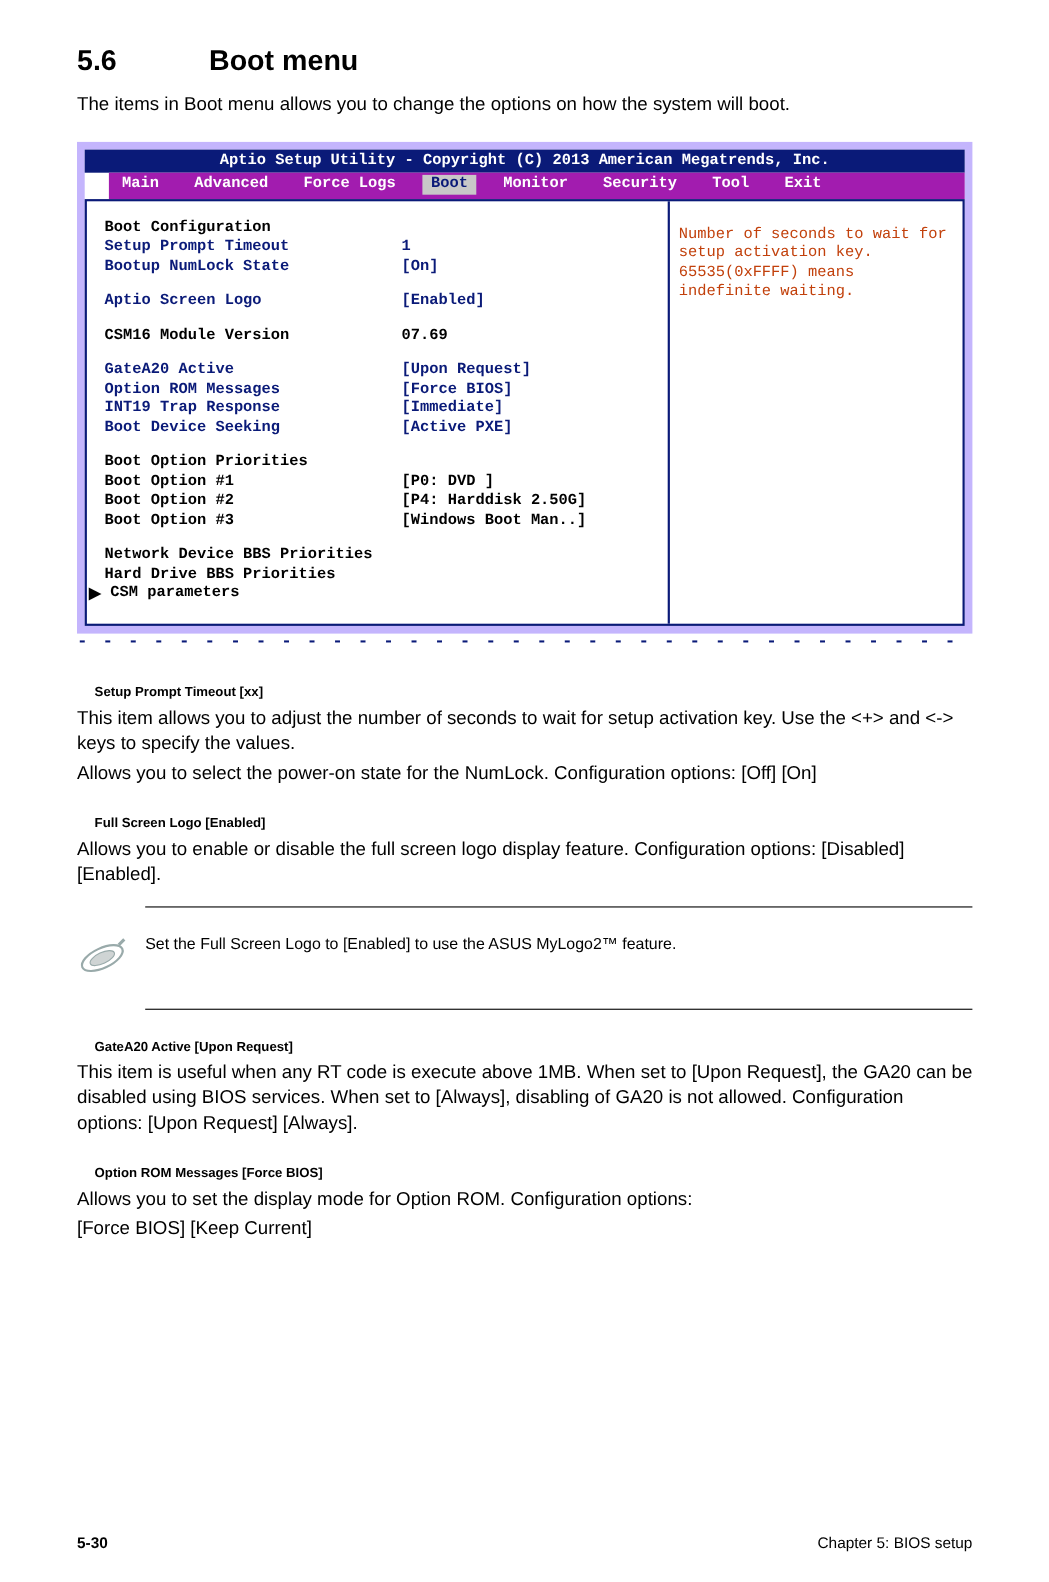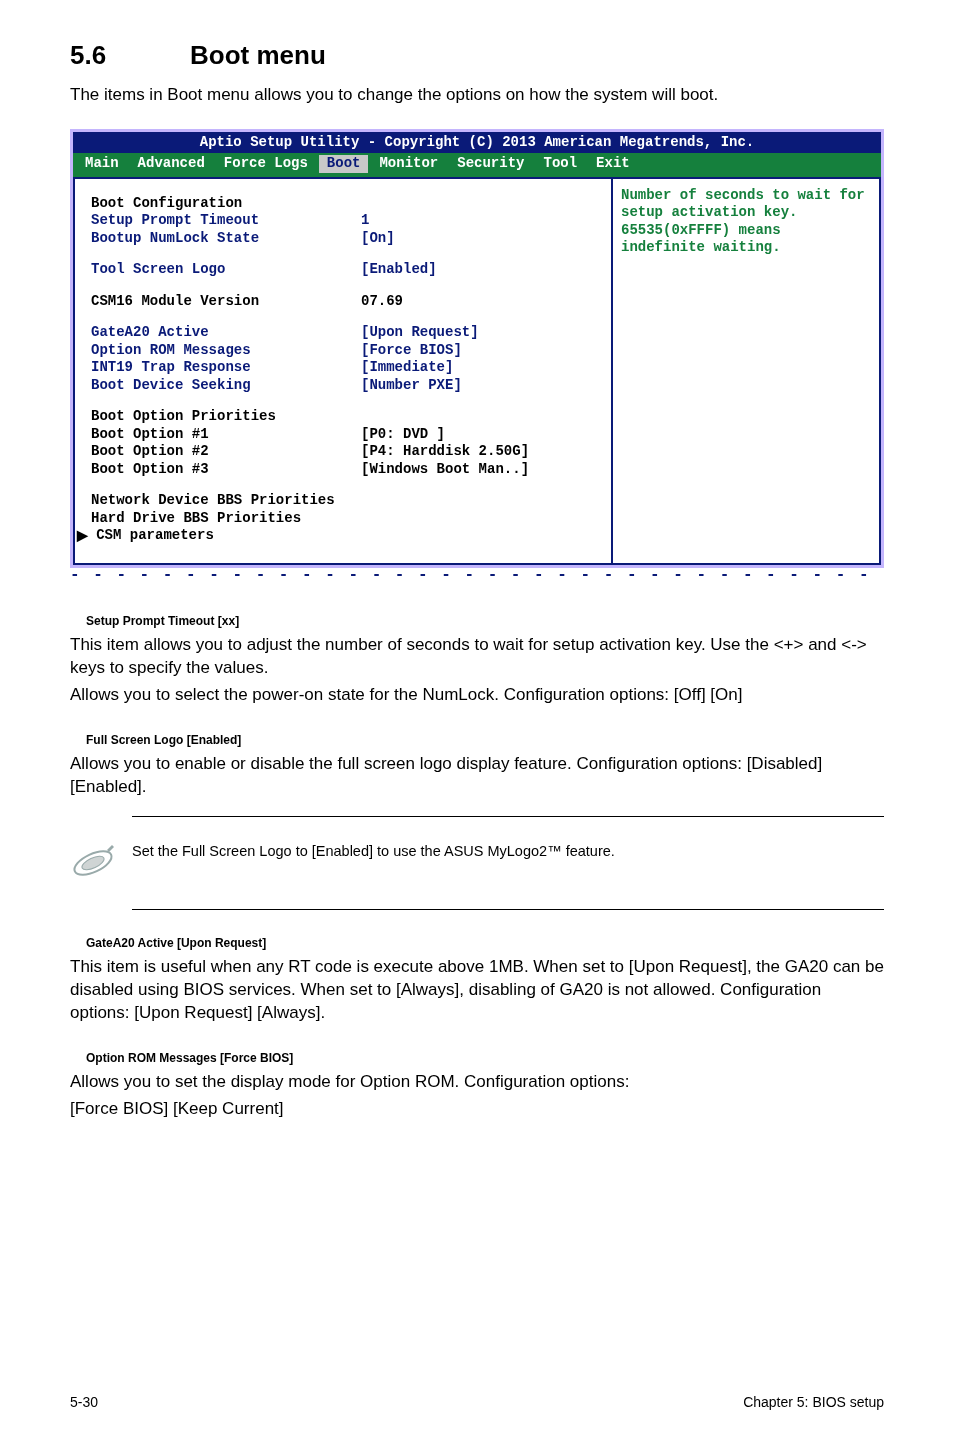--- a/index.html
+++ b/index.html
@@ -26,39 +26,40 @@
     display: inline-block;
     width: 120px;
   }
   .intro {
     font-size: 17px;
     line-height: 1.4;
     margin: 0 0 22px 0;
   }
   .bios-box {
     background: #ffffff;
-    border: 3px solid #c4b5fd;
+    border: 7px solid #c4b5fd;
     font-family: "Courier New", Courier, monospace;
     font-size: 14px;
     line-height: 1.25;
   }
   .bios-titlebar {
     background: #0a1a78;
     color: #ffffff;
     padding: 2px 4px;
     text-align: center;
     font-weight: bold;
   }
   .bios-menubar {
-    background: #15803d;
+    background: #a21caf;
     color: #ffffff;
     padding: 2px 0 4px 4px;
     font-weight: bold;
     display: flex;
-    gap: 3px;
+    gap: 16px;
+    margin-left: 22px;
   }
   .bios-menubar span {
     padding: 0 8px;
   }
   .bios-menubar .active {
     background: #c8c8c8;
     color: #0a1a78;
   }
   .bios-body {
     display: flex;
@@ -68,23 +69,23 @@
   .bios-left {
     flex: 1 1 auto;
     padding: 16px 6px 18px 16px;
     border-right: 2px solid #0a1a78;
     color: #0a1a78;
     font-weight: bold;
     white-space: nowrap;
   }
   .bios-right {
     width: 250px;
-    padding: 8px 8px;
-    color: #15803d;
-    font-weight: bold;
+    padding: 22px 8px;
+    color: #c2410c;
+    font-weight: normal;
   }
   .bios-row {
     display: flex;
   }
   .bios-label {
     width: 270px;
     flex: none;
   }
   .bios-val {
     flex: 1 1 auto;
@@ -138,21 +139,21 @@
   }
   .footer {
     position: absolute;
     left: 70px;
     right: 70px;
     bottom: 28px;
     display: flex;
     justify-content: space-between;
     font-size: 14px;
   }
-  .footer .left { font-weight: normal; }
+  .footer .left { font-weight: bold; }
   .tri {
     font-family: Arial, sans-serif;
   }
 </style>
 </head>
 <body>
 
 <div class="page">
 
   <h2 class="section-heading">
@@ -181,21 +182,21 @@
         <div class="bios-row">
             <span class="bios-label">Setup Prompt Timeout</span>
             <span class="bios-val">1</span>
           </div>
         <div class="bios-row">
             <span class="bios-label">Bootup NumLock State</span>
             <span class="bios-val">[On]</span>
           </div>
         <div class="blank-row"></div>
         <div class="bios-row">
-            <span class="bios-label">Tool Screen Logo</span>
+            <span class="bios-label">Aptio Screen Logo</span>
             <span class="bios-val">[Enabled]</span>
           </div>
         <div class="blank-row"></div>
         <div class="bios-row black">
             <span class="bios-label">CSM16 Module Version</span>
             <span class="bios-val black">07.69</span>
           </div>
         <div class="blank-row"></div>
         <div class="bios-row">
             <span class="bios-label">GateA20 Active</span>
@@ -204,21 +205,21 @@
         <div class="bios-row">
             <span class="bios-label">Option ROM Messages</span>
             <span class="bios-val">[Force BIOS]</span>
           </div>
         <div class="bios-row">
             <span class="bios-label">INT19 Trap Response</span>
             <span class="bios-val">[Immediate]</span>
           </div>
         <div class="bios-row">
             <span class="bios-label">Boot Device Seeking</span>
-            <span class="bios-val">[Number PXE]</span>
+            <span class="bios-val">[Active PXE]</span>
           </div>
         <div class="blank-row"></div>
         <div class="bios-row black">
             <span class="bios-label">Boot Option Priorities</span>
           </div>
         <div class="bios-row black">
             <span class="bios-label">Boot Option #1</span>
             <span class="bios-val black">[P0: DVD          ]</span>
           </div>
         <div class="bios-row black">

